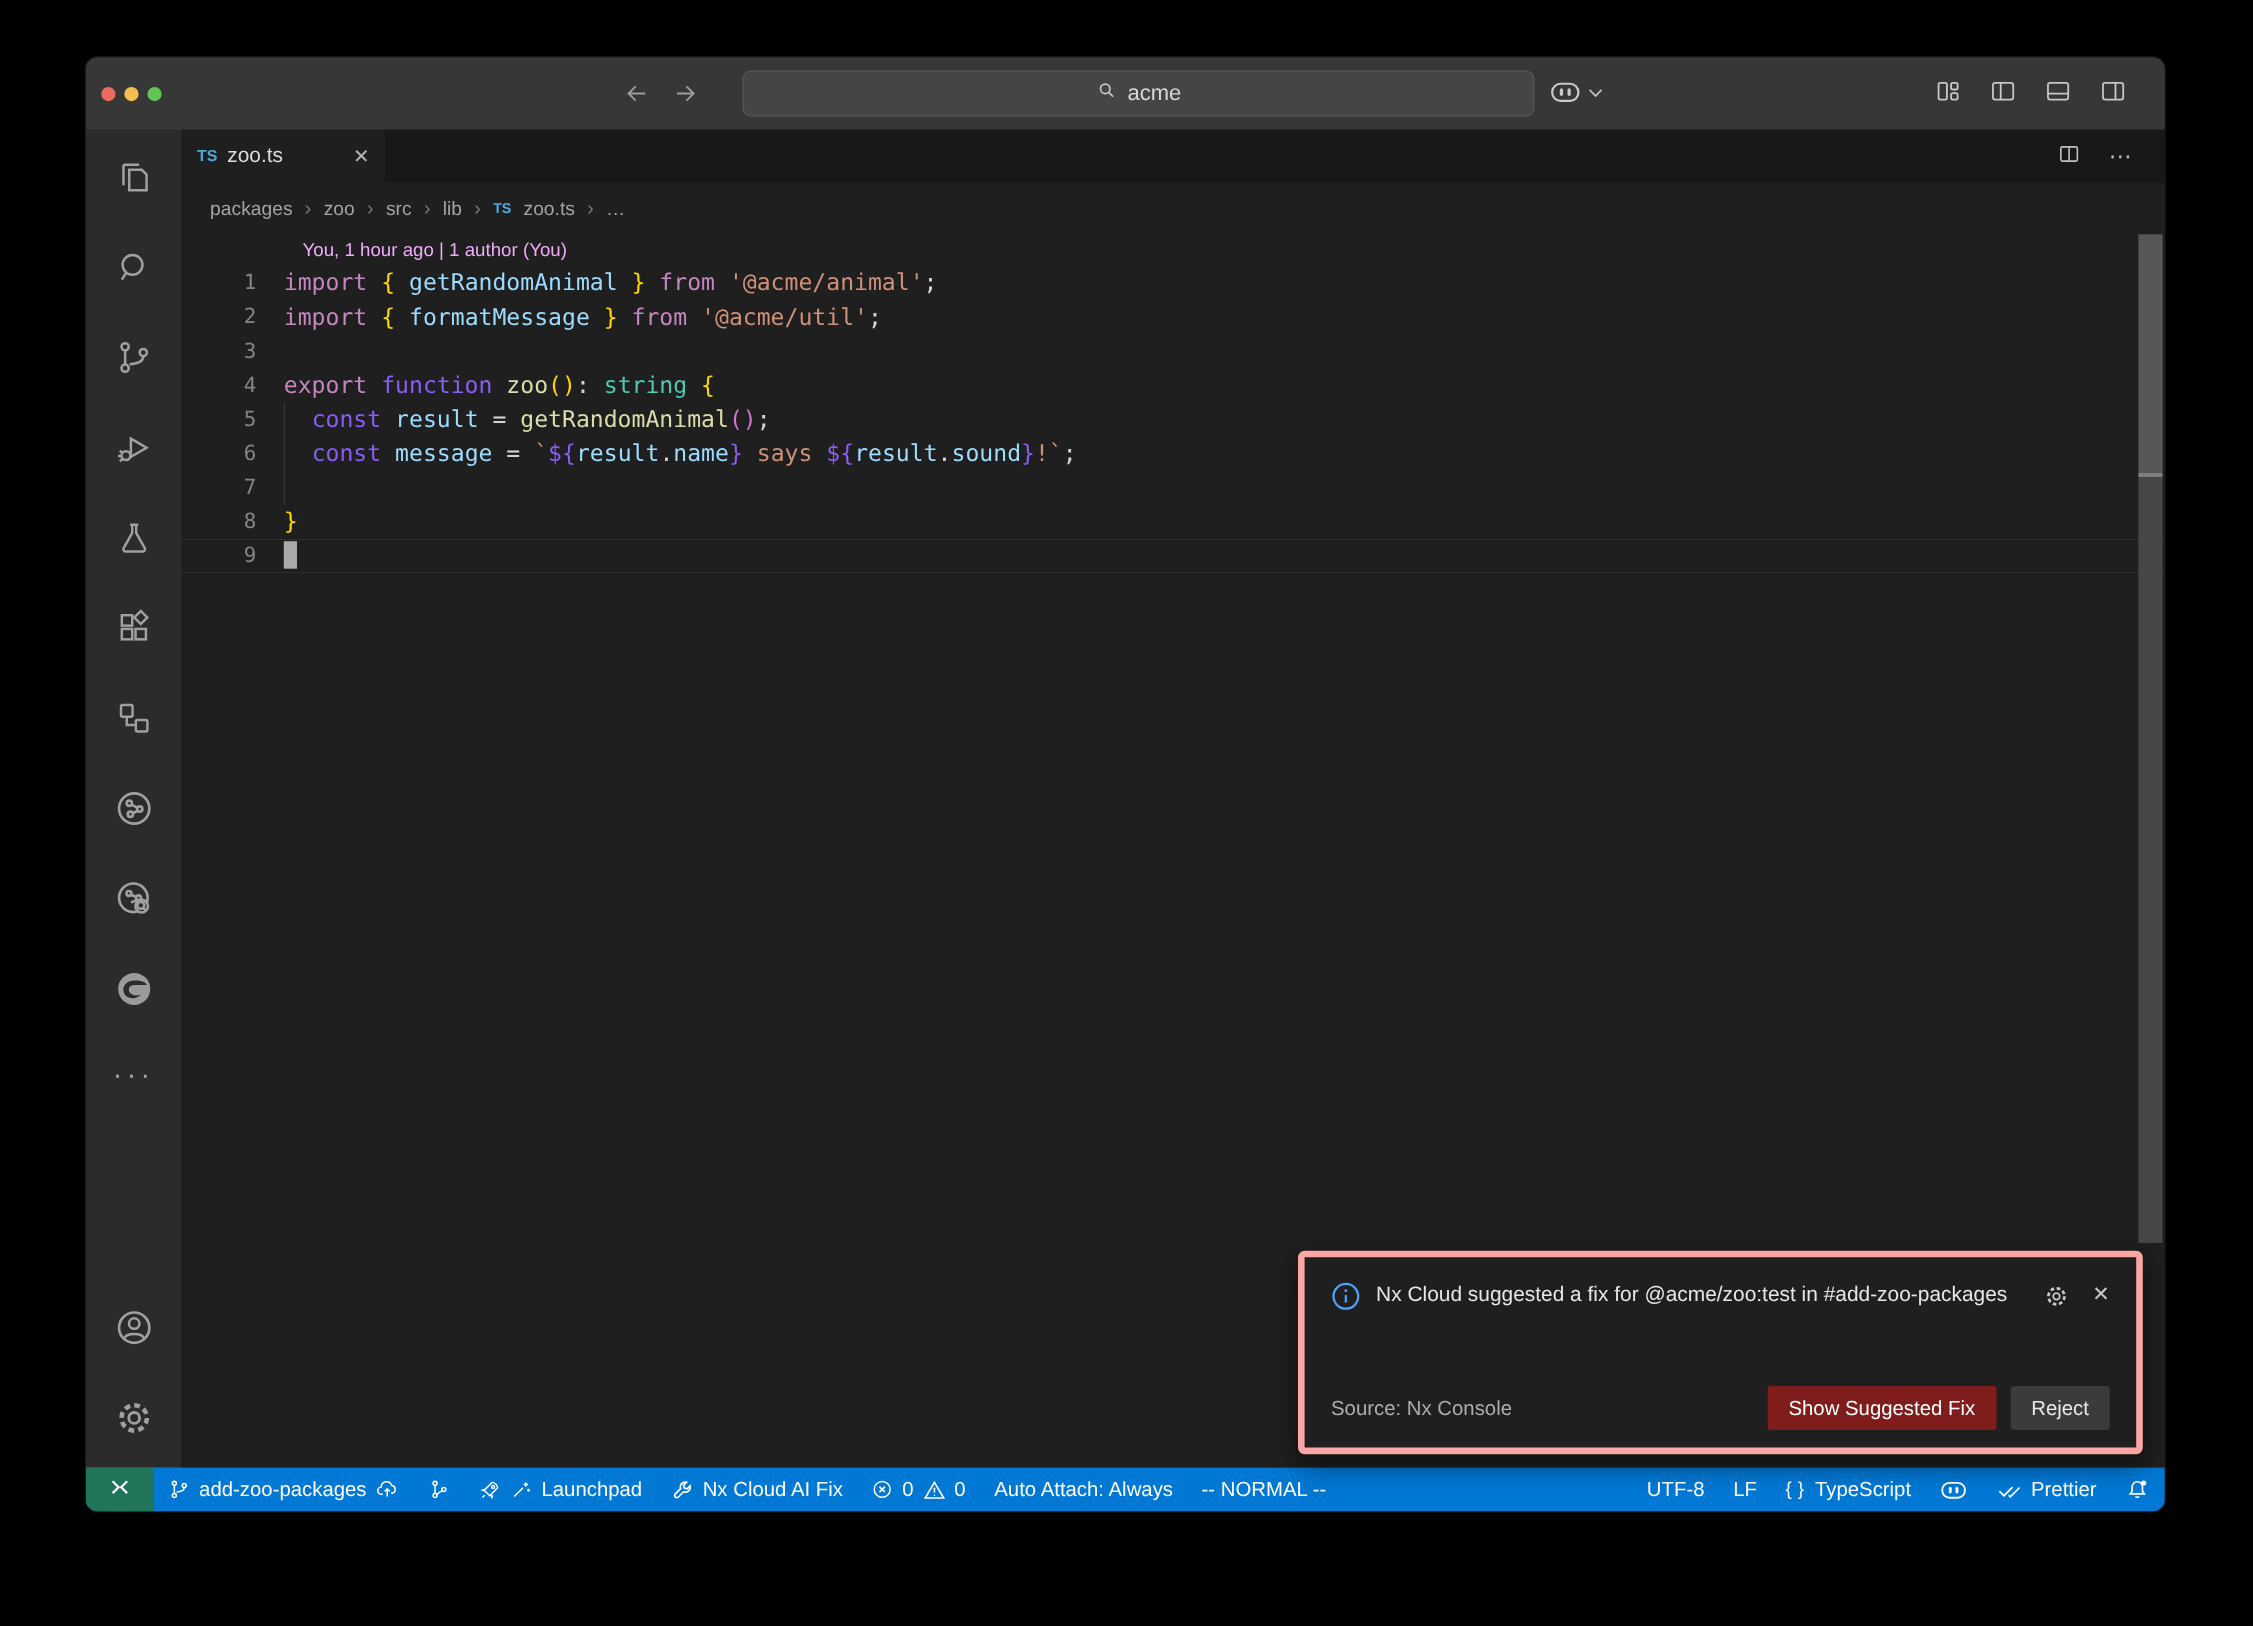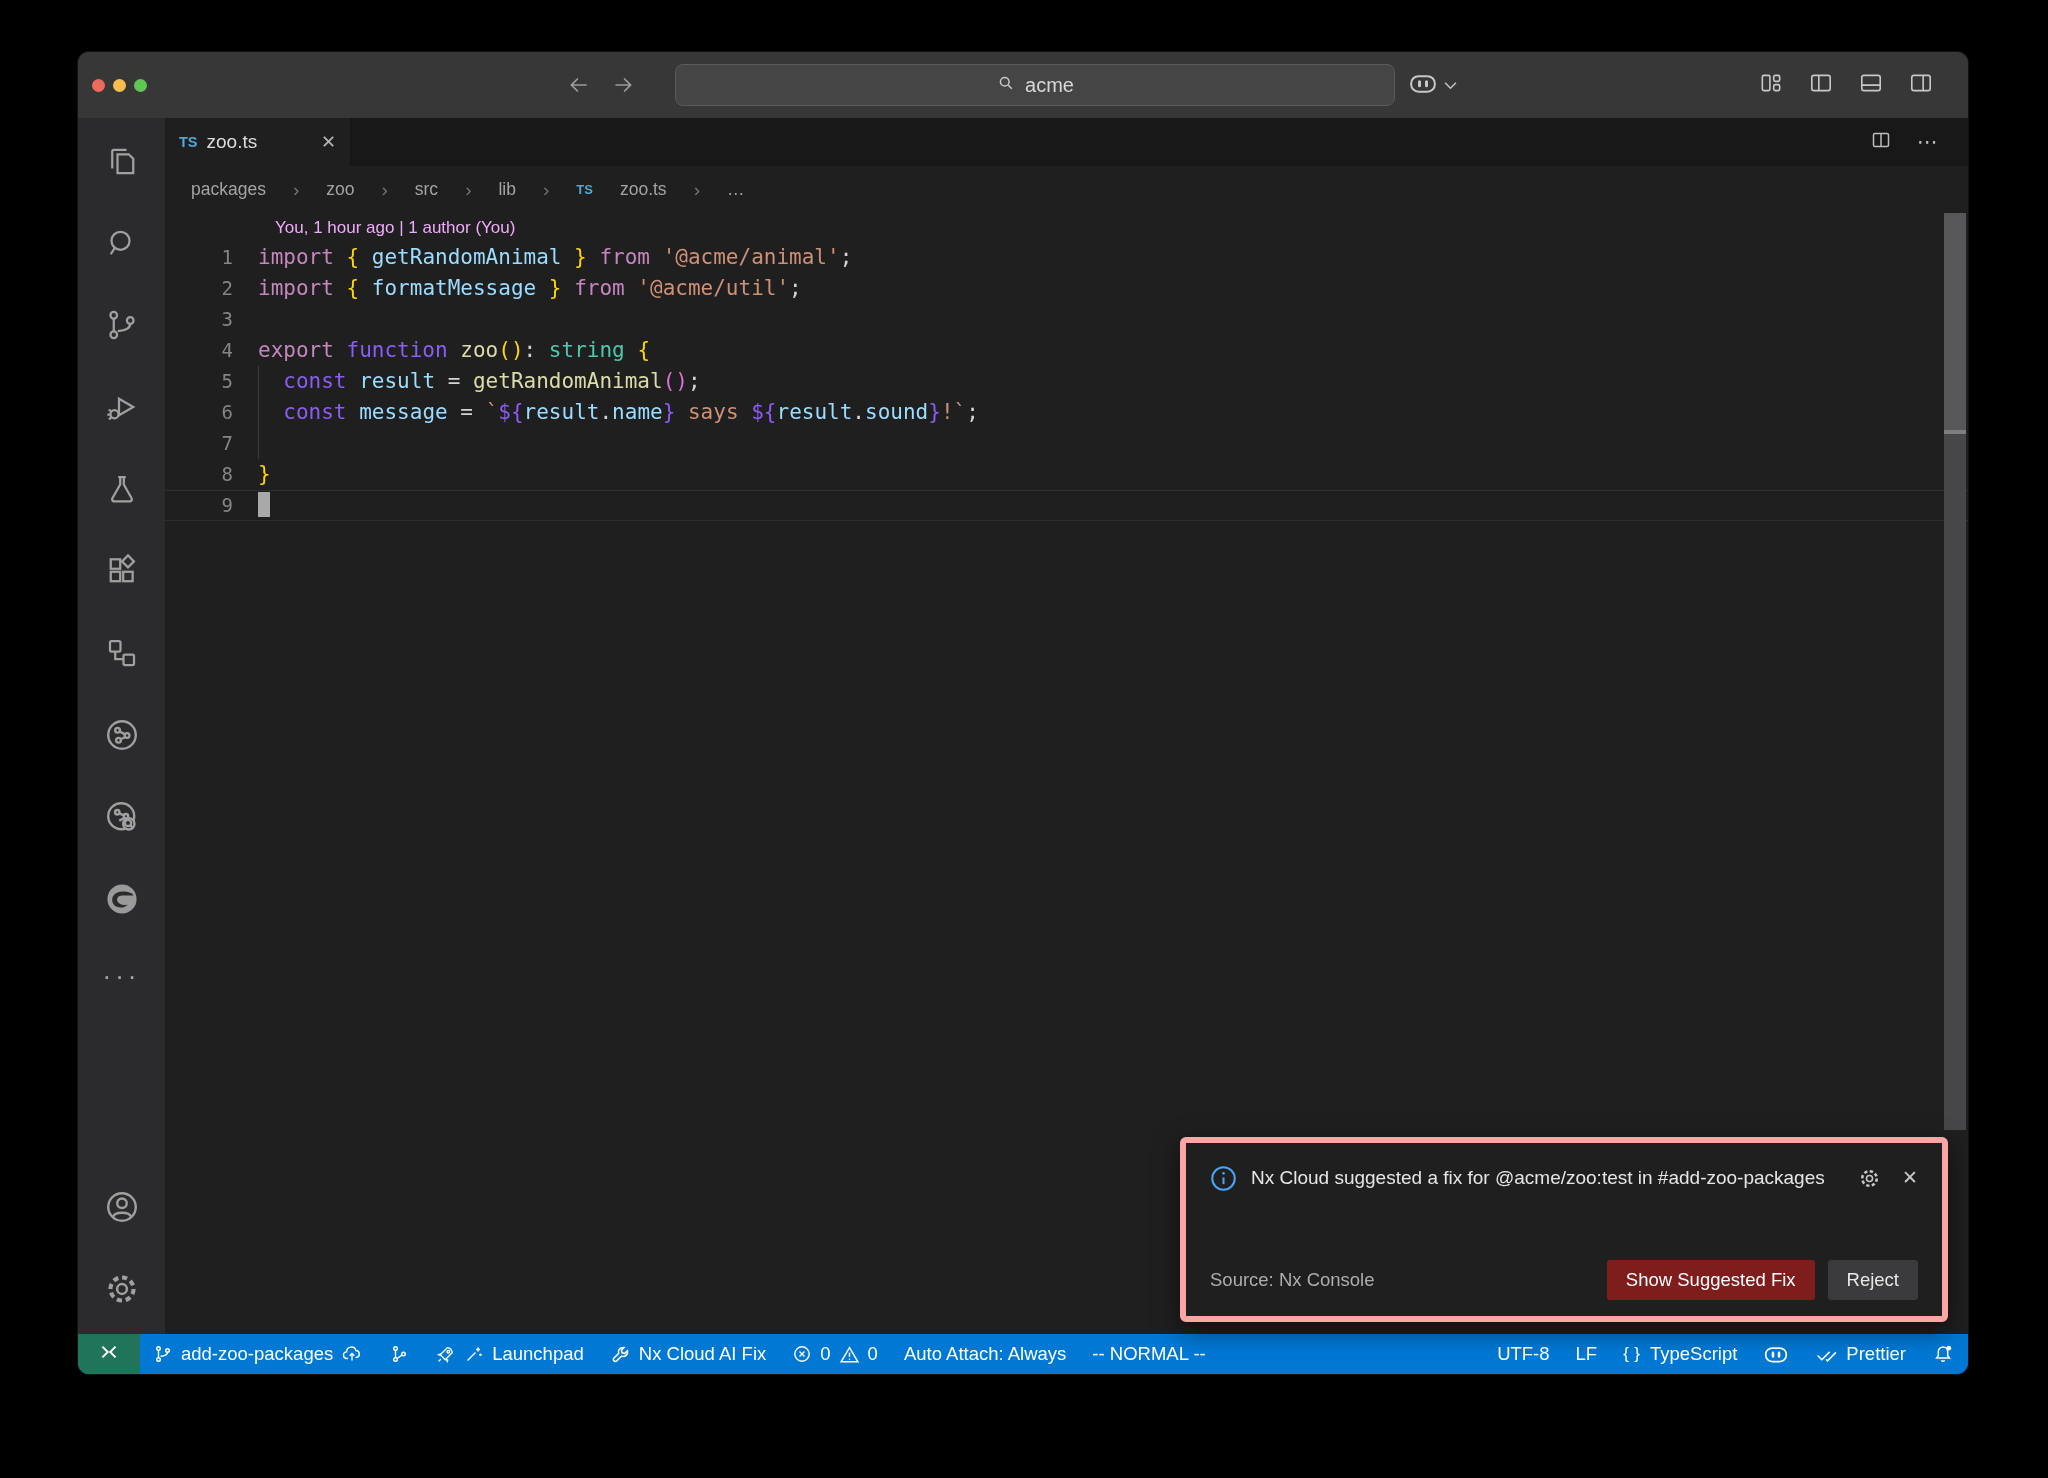--- a/index.html
+++ b/index.html
@@ -36,21 +36,21 @@
   .editor-region { flex:1; display:flex; flex-direction:column; background:#1F1F1F; position:relative; min-width:0; }
 
   .tabbar { height:48px; flex:0 0 48px; background:#181818; display:flex; align-items:stretch; }
   .tab { width:186px; background:#1F1F1F; display:flex; align-items:center; gap:9px; padding:0 14px; border-right:1px solid #141414; }
   .ts-badge { color:#4FA9D6; font-weight:bold; font-size:14.5px; }
   .tab-name { color:#DCDCDC; font-size:19px; }
   .tab-close { margin-left:auto; color:#B4B4B4; font-size:18px; }
   .tab-actions { margin-left:auto; display:flex; align-items:center; gap:24px; padding-right:28px; }
   .tab-actions .dots { color:#BDBDBD; font-size:21px; letter-spacing:2px; }
 
-  .breadcrumb { height:47px; flex:0 0 47px; display:flex; align-items:center; padding-left:26px; gap:27px;
+  .breadcrumb { height:47px; flex:0 0 47px; display:flex; align-items:center; padding-left:26px; gap:11px;
     color:#A3A3A3; font-size:17.5px; }
   .bc-sep { color:#767676; font-size:19px; }
   .bc-ts { color:#4FA9D6; font-weight:bold; font-size:13px; }
 
   .code { flex:1; position:relative; font-family:"DejaVu Sans Mono","Liberation Mono",monospace; font-size:21px; }
   .blame { height:29px; line-height:29px; padding-left:110px; color:#f0abfc;
     font-family:"Liberation Sans","DejaVu Sans",sans-serif; font-size:17px; }
   .row { display:flex; height:31px; line-height:31px; }
   .row.current { border-top:1px solid #2E2E2E; border-bottom:1px solid #2E2E2E; height:31px; line-height:28px; }
   .ln { width:68px; flex:0 0 68px; text-align:right; color:#858585; font-size:19px; }

